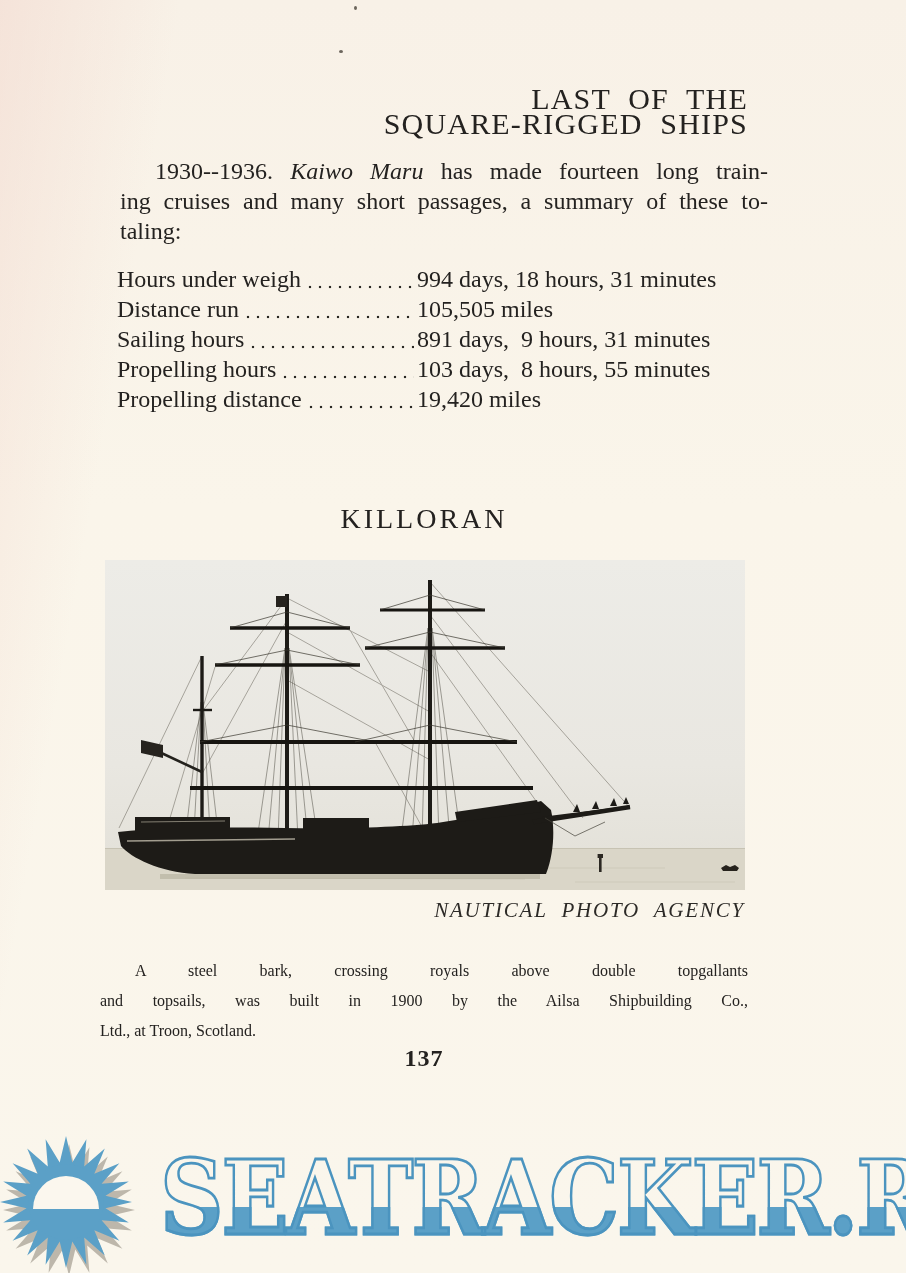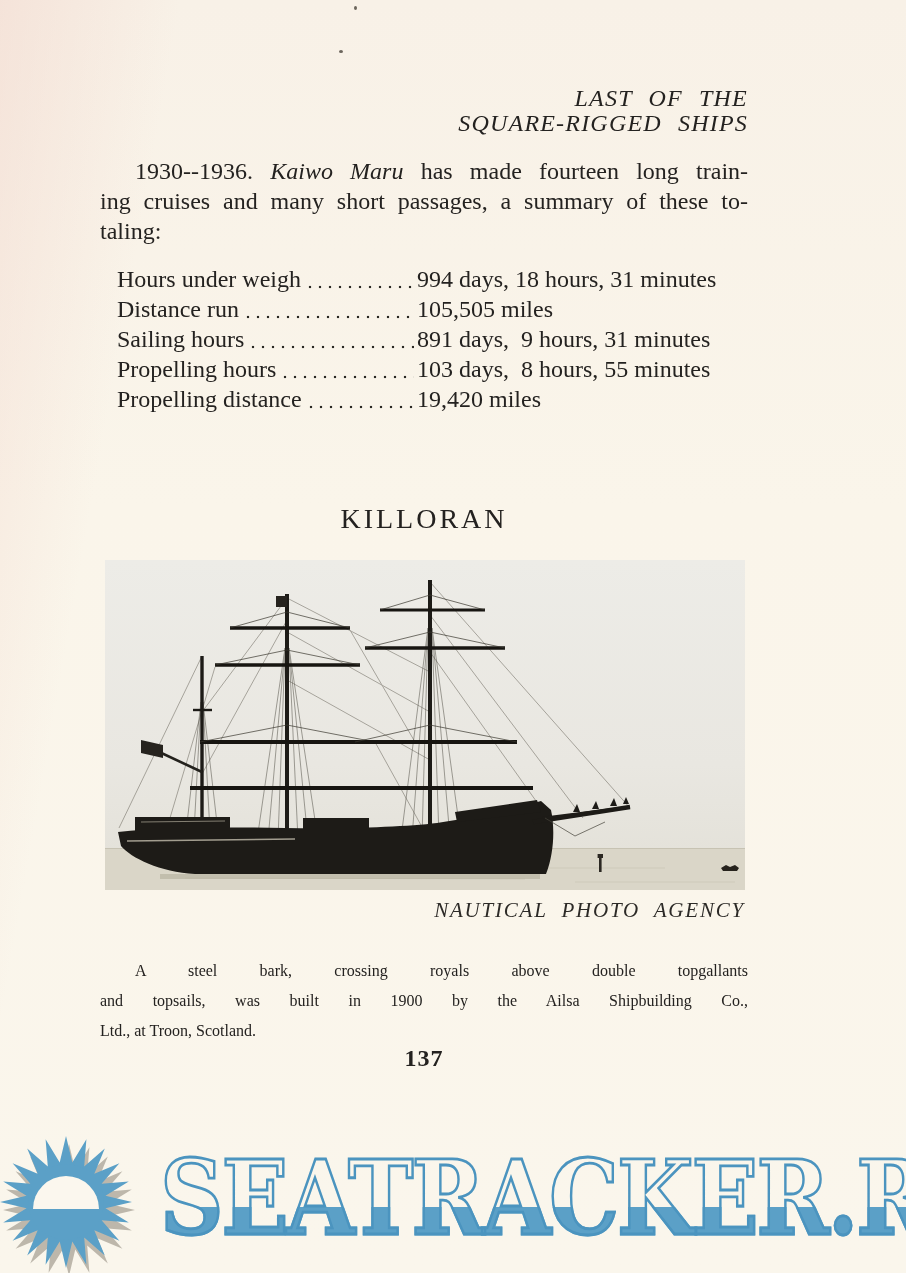--- a/index.html
+++ b/index.html
@@ -7,23 +7,23 @@
     width:906px;height:1273px;position:relative;overflow:hidden;
     background:
       linear-gradient(100deg, rgba(242,216,206,.55) 0%, rgba(242,216,206,0) 16%),
       linear-gradient(180deg,#f8f1e7 0%,#faf5ea 40%,#faf6ec 100%);
     font-family:"Liberation Serif","DejaVu Serif",serif;
     color:#242220;
   }
   .abs{position:absolute;}
   .text-col{left:100px;width:648px;}
   
-  #running-head{top:86px;text-align:right;font-style:italic;font-size:24px;line-height:25px;letter-spacing:1.2px;word-spacing:9px;}
-  
-  #intro{top:156px;font-size:24px;line-height:30px;}
+  #running-head{top:86px;text-align:right;font-size:30px;line-height:25px;letter-spacing:1.2px;word-spacing:9px;}
+  
+  #intro{top:156px;font-size:24px;line-height:30px;margin-left:20px;}
   .just{text-align:justify;text-align-last:justify;}
   .indent{text-indent:35px;}
   .ital{font-style:italic;}
   
   #stats{top:264px;margin-left:17px;width:608px;font-size:24px;line-height:30px;}
   .stat-row{display:flex;height:30px;}
   .stat-label{white-space:pre;}
   .stat-dots{flex:1;align-self:flex-end;height:4px;margin:0 3px 5px 7px;
     background-image:radial-gradient(circle at 2px 2px,#2a2823 1.35px,rgba(0,0,0,0) 1.6px);
     background-size:10px 4px;background-repeat:repeat-x;}

